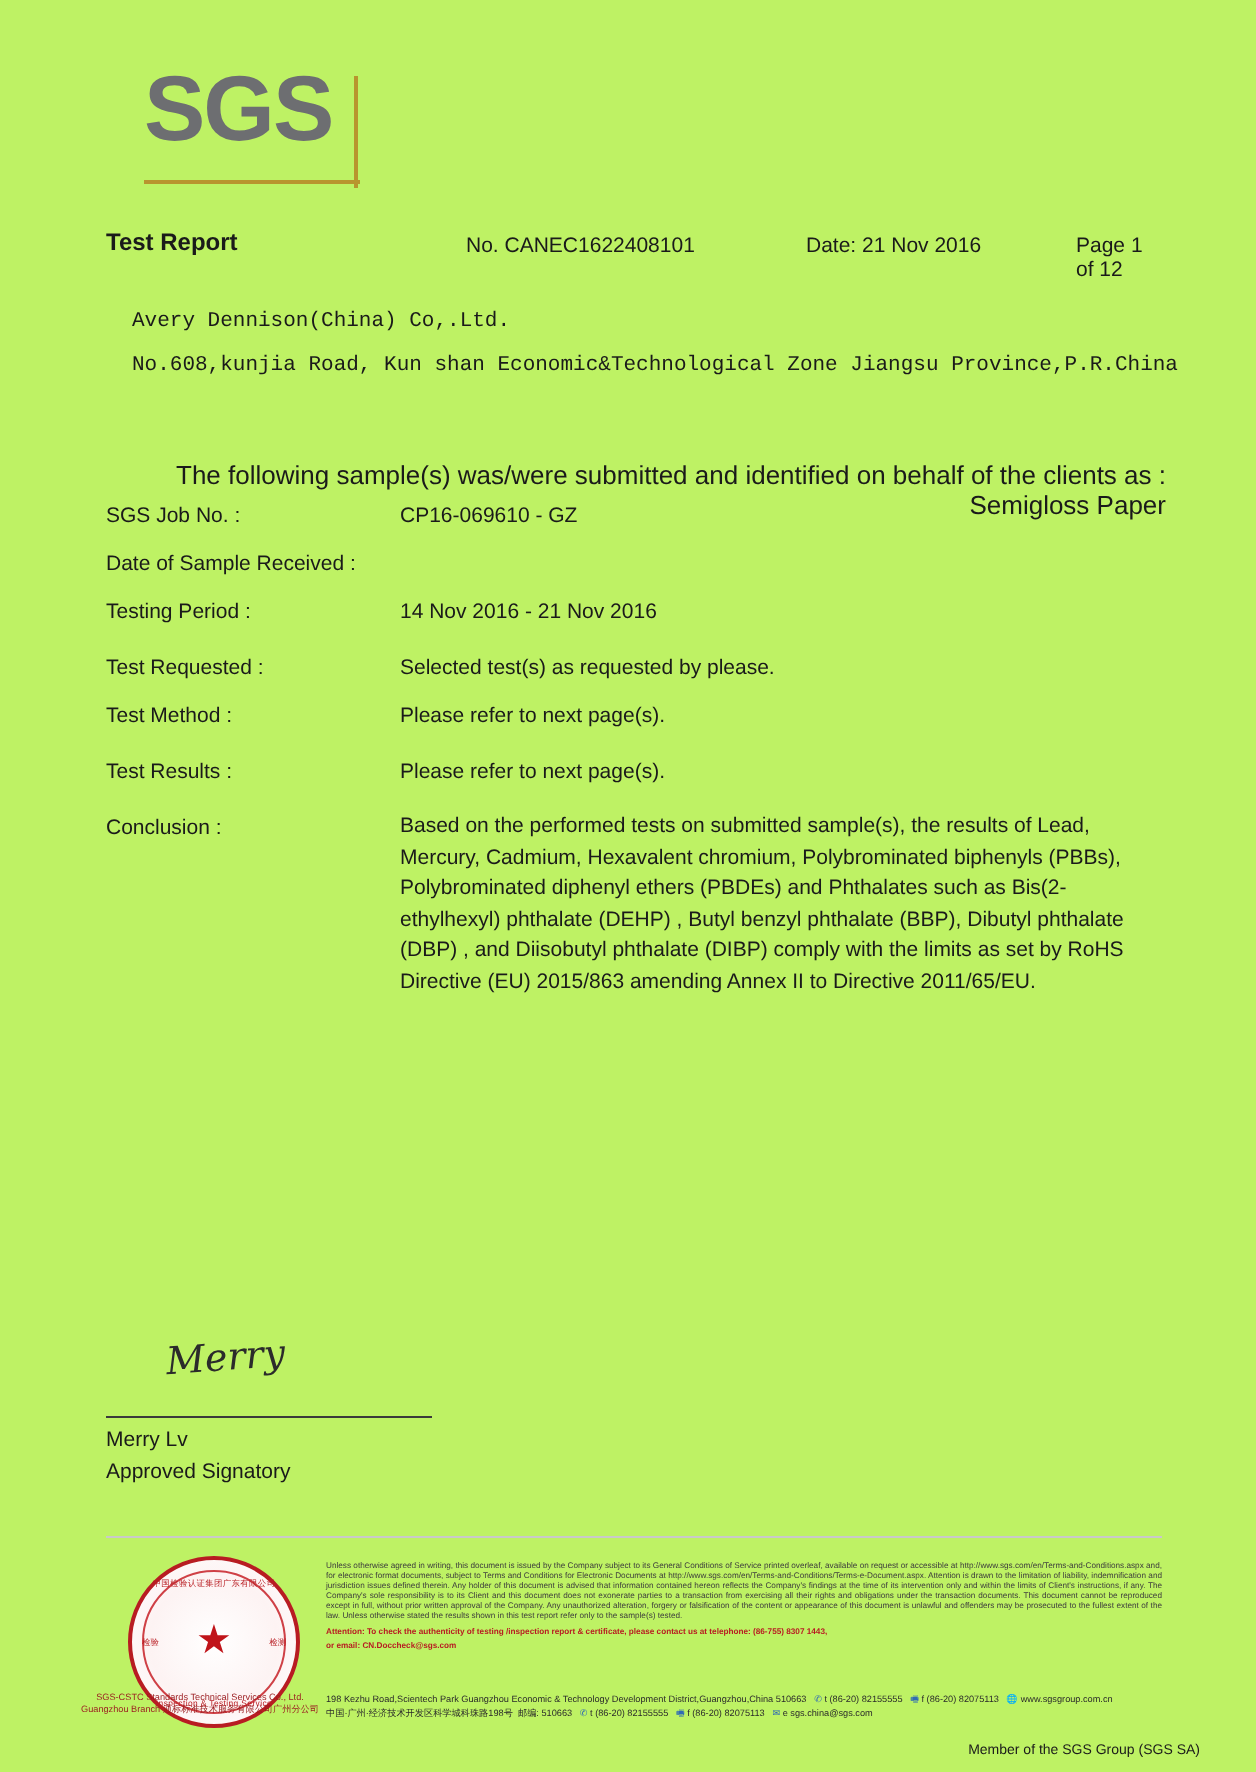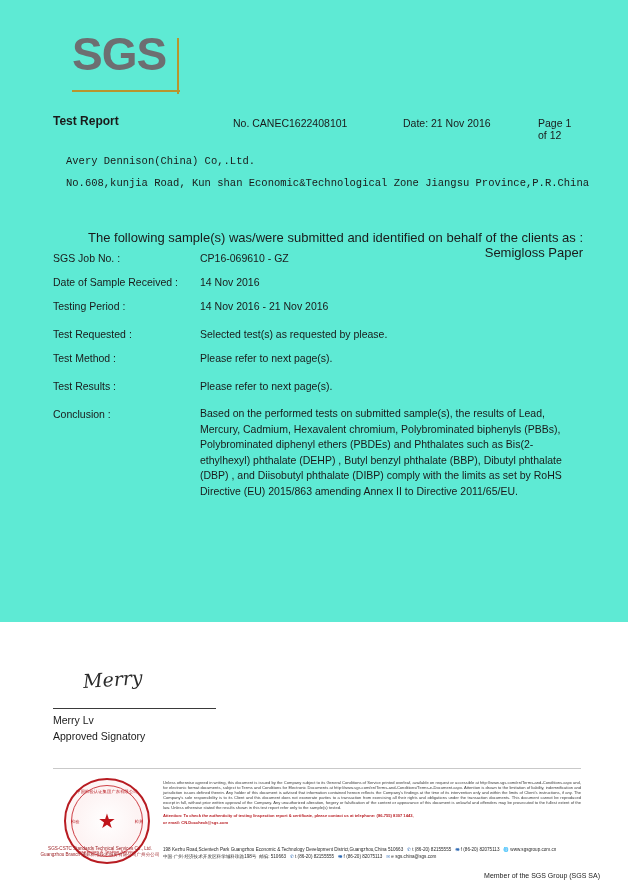--- a/index.html
+++ b/index.html
@@ -10,22 +10,22 @@
     width: 628px;
     height: 886px;
     background: #ffffff;
     font-family: "Liberation Sans", sans-serif;
     color: #1a1a1a;
     overflow: hidden;
   }
   .page {
     position: relative;
     width: 628px;
-    height: 622px;
-    background: #5eead4;
+    height: 886px;
+    background: #bef264;
   }
 
   
   .logo-block {
     position: absolute;
     left: 72px;
     top: 28px;
     width: 120px;
     height: 62px;
   }
@@ -338,21 +338,20 @@
 
   <div class="intro-line">The following sample(s) was/were submitted and identified on behalf of the clients as : Semigloss Paper</div>
 
   <div class="fields">
     <div class="field-row">
       <div class="field-label">SGS Job No. :</div>
       <div class="field-value">CP16-069610 - GZ</div>
     </div>
     <div class="field-row">
       <div class="field-label">Date of Sample Received :</div>
-      <div class="field-value">14 Nov 2016</div>
     </div>
     <div class="field-row tall">
       <div class="field-label">Testing Period :</div>
       <div class="field-value">14 Nov 2016 - 21 Nov 2016</div>
     </div>
     <div class="field-row">
       <div class="field-label">Test Requested :</div>
       <div class="field-value">Selected test(s) as requested by please.</div>
     </div>
     <div class="field-row tall">

